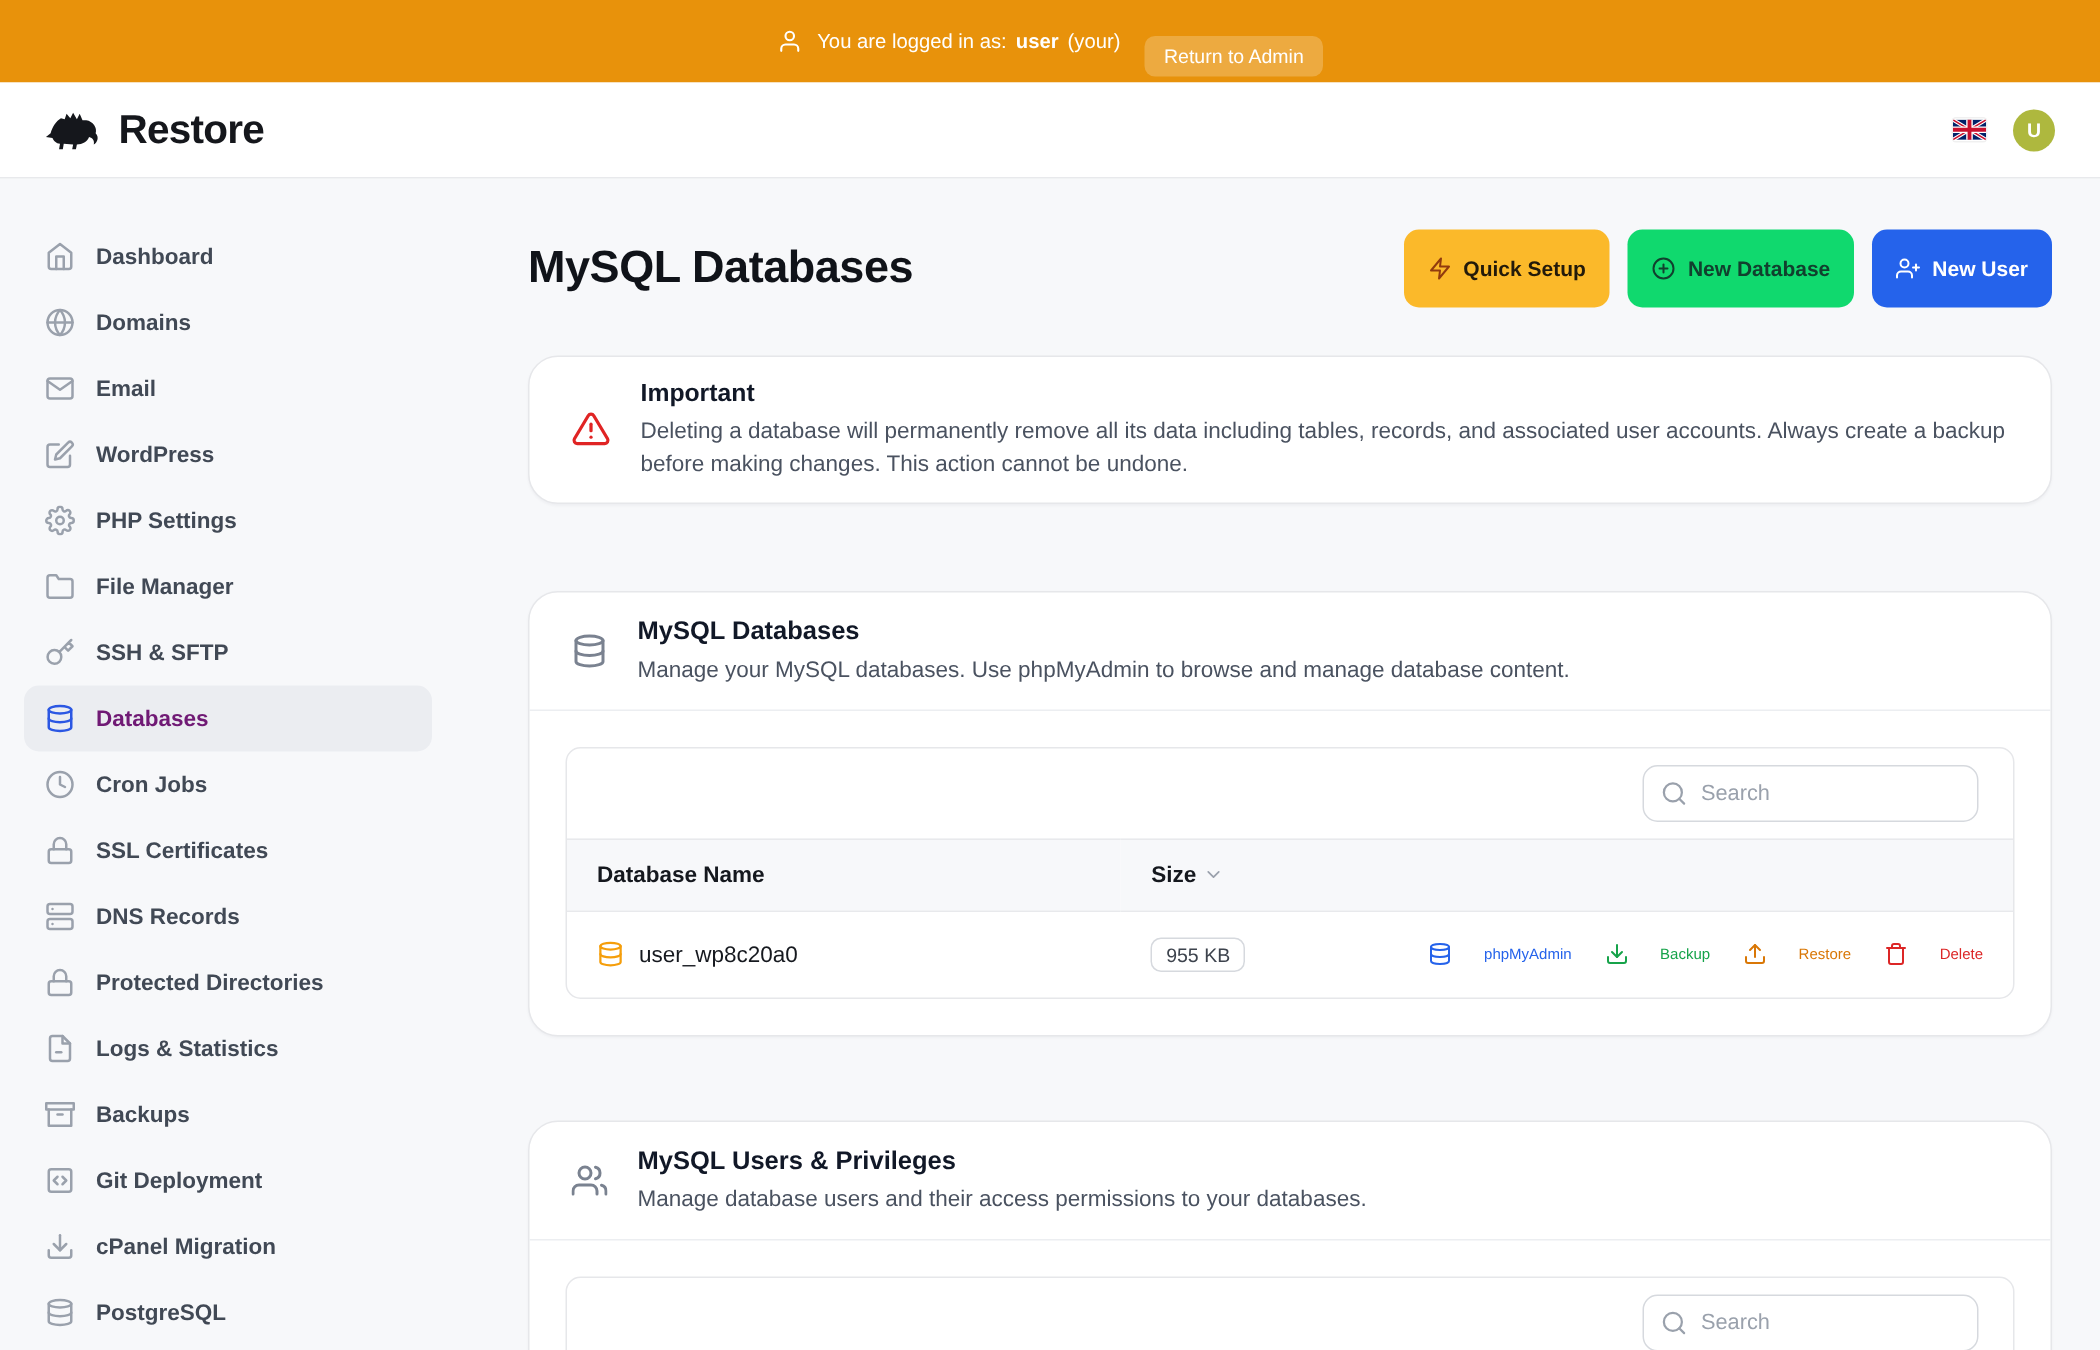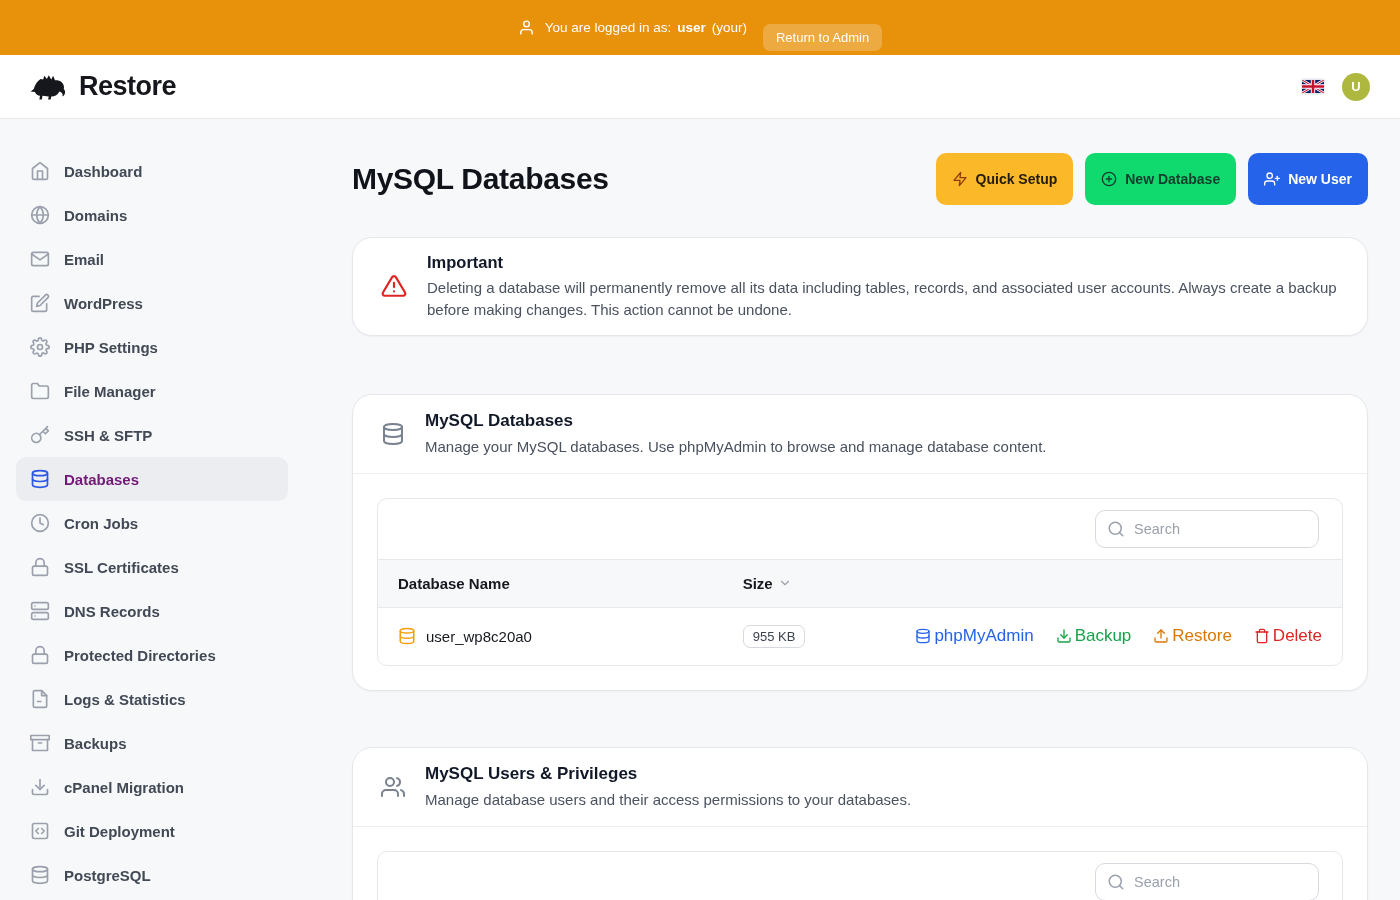--- a/index.html
+++ b/index.html
@@ -112,21 +112,21 @@
   thead th svg.sort { width:14px; height:14px; color:#9aa1ac; }
   tbody td { border-top:1px solid #e8e9ec; padding:17px 20px; font-size:15px; color:#16191f; }
 
   .db-name { display:flex; align-items:flex-end; gap:10px; }
   .db-name svg { width:18px; height:18px; color:#f59e0b; flex-shrink:0; }
   .size-badge {
     display:inline-block; border:1px solid #d6d9de; border-radius:7px;
     padding:3px 9px; font-size:13px; color:#3d434d; background:#fff;
   }
   .row-actions { display:flex; justify-content:flex-end; align-items:center; gap:22px; }
-  .action { display:inline-flex; align-items:center; gap:3px; font-size:17px; cursor:pointer; white-space:nowrap; }
+  .action { display:inline-flex; align-items:center; gap:21px; font-size:10px; cursor:pointer; white-space:nowrap; }
   .action svg { width:16px; height:16px; }
   .action.blue { color:#2563eb; }
   .action.green { color:#16a34a; }
   .action.orange { color:#d97706; }
   .action.red { color:#dc2626; }
 </style>
 </head>
 <body>
 
 <div class="topbar">
@@ -262,33 +262,33 @@
       <div class="nav-item">
         <svg class="" viewBox="0 0 24 24" fill="none" stroke="currentColor" stroke-width="2" stroke-linecap="round" stroke-linejoin="round">
           <polyline points="21 8 21 21 3 21 3 8"></polyline>
           <rect x="1" y="3" width="22" height="5"></rect>
           <line x1="10" y1="12" x2="14" y2="12"></line>
         </svg>
         <span>Backups</span>
       </div>
       <div class="nav-item">
         <svg class="" viewBox="0 0 24 24" fill="none" stroke="currentColor" stroke-width="2" stroke-linecap="round" stroke-linejoin="round">
+          <rect x="3" y="3" width="18" height="18" rx="2"></rect>
+          <path d="M10 9l-3 3 3 3"></path>
+          <path d="M14 9l3 3-3 3"></path>
+        </svg>
+        <span>Git Deployment</span>
+      </div>
+      <div class="nav-item">
+        <svg class="" viewBox="0 0 24 24" fill="none" stroke="currentColor" stroke-width="2" stroke-linecap="round" stroke-linejoin="round">
           <path d="M21 15v4a2 2 0 0 1-2 2H5a2 2 0 0 1-2-2v-4"></path>
           <polyline points="7 10 12 15 17 10"></polyline>
           <line x1="12" y1="15" x2="12" y2="3"></line>
         </svg>
         <span>cPanel Migration</span>
-      </div>
-      <div class="nav-item">
-        <svg class="" viewBox="0 0 24 24" fill="none" stroke="currentColor" stroke-width="2" stroke-linecap="round" stroke-linejoin="round">
-          <rect x="3" y="3" width="18" height="18" rx="2"></rect>
-          <path d="M10 9l-3 3 3 3"></path>
-          <path d="M14 9l3 3-3 3"></path>
-        </svg>
-        <span>Git Deployment</span>
       </div>
       <div class="nav-item">
         <svg class="" viewBox="0 0 24 24" fill="none" stroke="currentColor" stroke-width="2" stroke-linecap="round" stroke-linejoin="round">
           <ellipse cx="12" cy="5" rx="9" ry="3"></ellipse>
           <path d="M21 12c0 1.66-4 3-9 3s-9-1.34-9-3"></path>
           <path d="M3 5v14c0 1.66 4 3 9 3s9-1.34 9-3V5"></path>
         </svg>
         <span>PostgreSQL</span>
       </div>
       <div class="nav-item">

